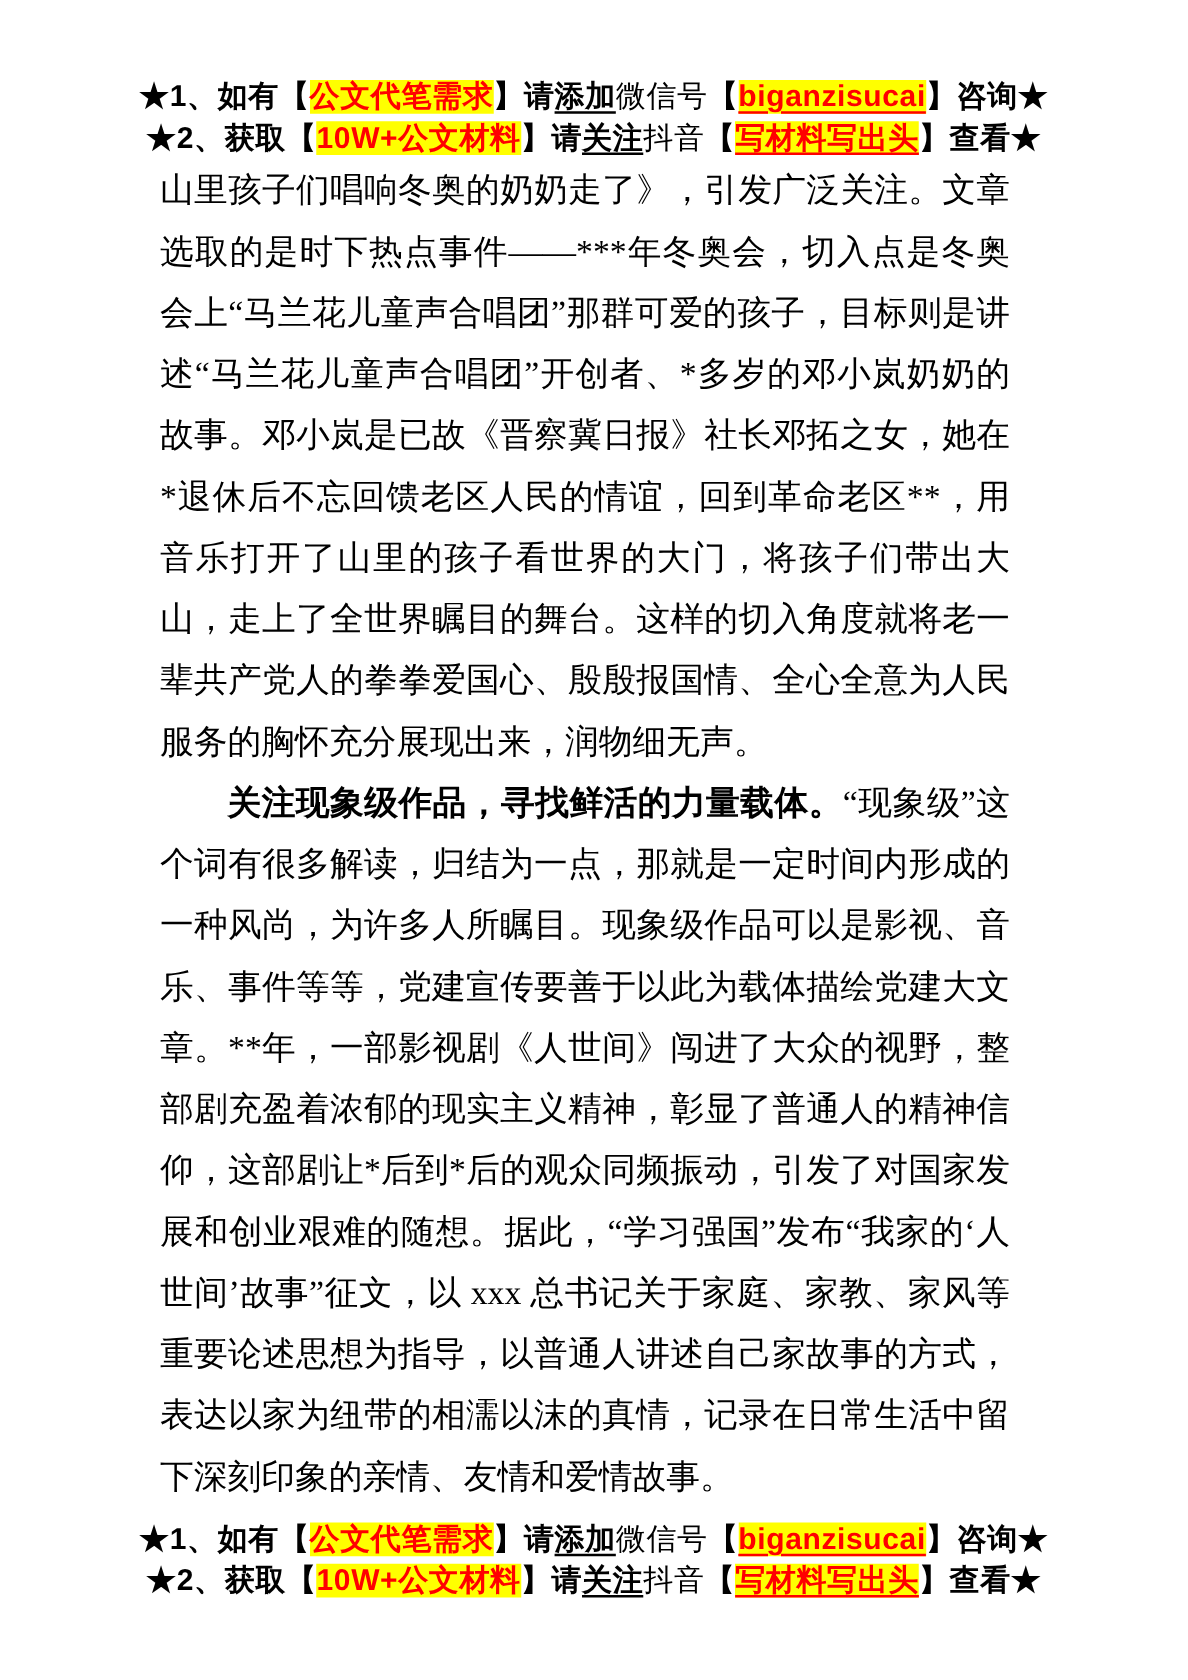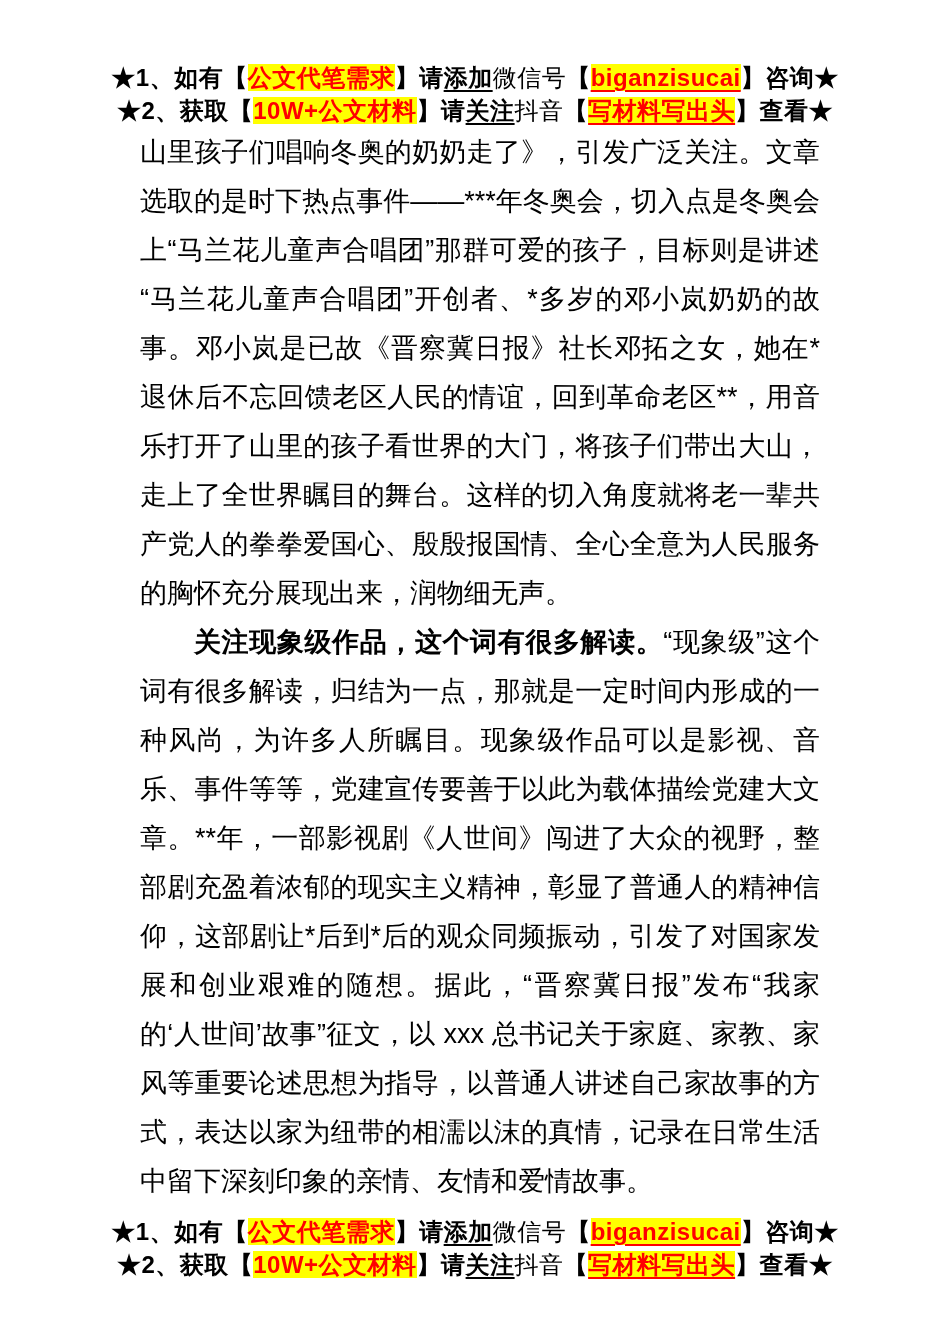--- a/index.html
+++ b/index.html
@@ -33,45 +33,45 @@
   .seg.hl { background-color: var(--hl, #ffff00); }
   .seg.ul {
     text-decoration: underline;
     text-decoration-thickness: 2px;
     text-underline-offset: 4px;
   }
   
   .document-body {
     position: absolute;
     top: 128px;
-    left: 140px;
+    left: 128px;
     width: 680px;
     font-size: 27px;
     line-height: 49px;
     text-align: justify;
     text-justify: inter-ideograph;
-    font-family: Liberation Sans, sans-serif;
+    font-family: Liberation Serif, serif;
   }
   .para { margin: 0; }
   .para.indent { text-indent: 2em; }
   .para .lead { font-weight: 700; }
 </style>
 </head>
 <body>
 
 <div class="page">
 
   <div class="banner banner-top">
     <div class="banner-line"><span class="seg b">★1、如有【</span><span class="seg b red hl">公文代笔需求</span><span class="seg b">】请</span><span class="seg b ul">添加</span><span class="seg">微信号</span><span class="seg b">【</span><span class="seg b red hl ul">biganzisucai</span><span class="seg b">】咨询★</span></div>
     <div class="banner-line"><span class="seg b">★2、获取【</span><span class="seg b red hl">10W+公文材料</span><span class="seg b">】请</span><span class="seg b ul">关注</span><span class="seg">抖音</span><span class="seg b">【</span><span class="seg b red hl ul">写材料写出头</span><span class="seg b">】查看★</span></div>
   </div>
 
   <div class="document-body">
     <p class="para"><strong class="lead"></strong><span>山里孩子们唱响冬奥的奶奶走了》，引发广泛关注。文章选取的是时下热点事件——***年冬奥会，切入点是冬奥会上“马兰花儿童声合唱团”那群可爱的孩子，目标则是讲述“马兰花儿童声合唱团”开创者、*多岁的邓小岚奶奶的故事。邓小岚是已故《晋察冀日报》社长邓拓之女，她在*退休后不忘回馈老区人民的情谊，回到革命老区**，用音乐打开了山里的孩子看世界的大门，将孩子们带出大山，走上了全世界瞩目的舞台。这样的切入角度就将老一辈共产党人的拳拳爱国心、殷殷报国情、全心全意为人民服务的胸怀充分展现出来，润物细无声。</span></p>
-    <p class="para indent"><strong class="lead">关注现象级作品，这个词有很多解读。</strong><span>“现象级”这个词有很多解读，归结为一点，那就是一定时间内形成的一种风尚，为许多人所瞩目。现象级作品可以是影视、音乐、事件等等，党建宣传要善于以此为载体描绘党建大文章。**年，一部影视剧《人世间》闯进了大众的视野，整部剧充盈着浓郁的现实主义精神，彰显了普通人的精神信仰，这部剧让*后到*后的观众同频振动，引发了对国家发展和创业艰难的随想。据此，“晋察冀日报”发布“我家的‘人世间’故事”征文，以 xxx 总书记关于家庭、家教、家风等重要论述思想为指导，以普通人讲述自己家故事的方式，表达以家为纽带的相濡以沫的真情，记录在日常生活中留下深刻印象的亲情、友情和爱情故事。</span></p>
+    <p class="para indent"><strong class="lead">关注现象级作品，寻找鲜活的力量载体。</strong><span>“现象级”这个词有很多解读，归结为一点，那就是一定时间内形成的一种风尚，为许多人所瞩目。现象级作品可以是影视、音乐、事件等等，党建宣传要善于以此为载体描绘党建大文章。**年，一部影视剧《人世间》闯进了大众的视野，整部剧充盈着浓郁的现实主义精神，彰显了普通人的精神信仰，这部剧让*后到*后的观众同频振动，引发了对国家发展和创业艰难的随想。据此，“学习强国”发布“我家的‘人世间’故事”征文，以 xxx 总书记关于家庭、家教、家风等重要论述思想为指导，以普通人讲述自己家故事的方式，表达以家为纽带的相濡以沫的真情，记录在日常生活中留下深刻印象的亲情、友情和爱情故事。</span></p>
   </div>
 
   <div class="banner banner-bottom">
     <div class="banner-line"><span class="seg b">★1、如有【</span><span class="seg b red hl">公文代笔需求</span><span class="seg b">】请</span><span class="seg b ul">添加</span><span class="seg">微信号</span><span class="seg b">【</span><span class="seg b red hl ul">biganzisucai</span><span class="seg b">】咨询★</span></div>
     <div class="banner-line"><span class="seg b">★2、获取【</span><span class="seg b red hl">10W+公文材料</span><span class="seg b">】请</span><span class="seg b ul">关注</span><span class="seg">抖音</span><span class="seg b">【</span><span class="seg b red hl ul">写材料写出头</span><span class="seg b">】查看★</span></div>
   </div>
 
 </div>
 
 </body></html>

